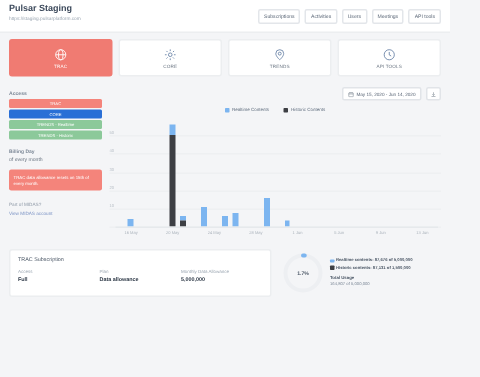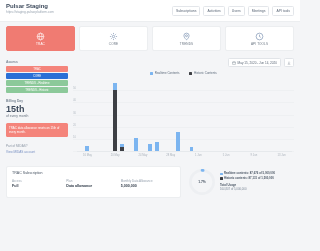--- a/index.html
+++ b/index.html
@@ -338,21 +338,20 @@
         </div>
       <div class="access-row" style="background: rgb(140, 201, 154);">
           <span>TRENDS - Realtime</span>
         </div>
       <div class="access-row" style="background: rgb(140, 201, 154);">
           <span>TRENDS - Historic</span>
         </div>
     </div>
 
     <div class="side-sub">Billing Day</div>
-    <div class="big-num">15th</div>
     <div class="big-sub">of every month</div>
 
     <div class="alert-box">TRAC data allowance resets on 15th of every month.</div>
 
     <div class="side-foot-label">Part of MIDAS?</div>
     <div class="side-foot-link">View MIDAS account</div>
   </div>
 
   <div class="main">
 

